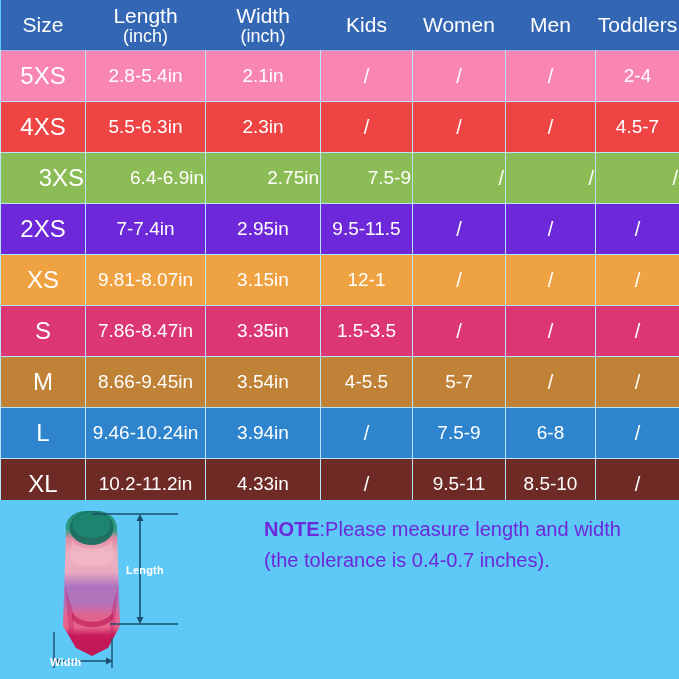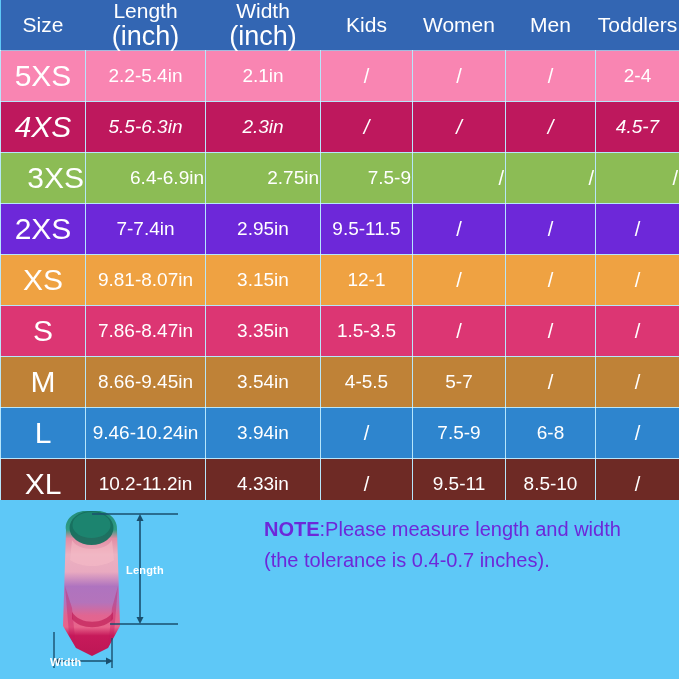--- a/index.html
+++ b/index.html
@@ -30,40 +30,40 @@
     color:#ffffff;
     height:50px;
     font-size:21px;
     font-weight:400;
     line-height:1.05;
     text-align:center;
     vertical-align:middle;
     padding:0 2px;
     border:none;
   }
-  thead th .sub{display:block;font-size:27px;}
+  thead th .sub{display:block;font-size:18px;}
 
   tbody td{
     height:50px;
     text-align:center;
     vertical-align:middle;
     color:#ffffff;
     font-size:19px;
     font-weight:400;
     padding:0 1px;
     border:1px solid rgba(255,255,255,0.55);
     white-space:nowrap;
     overflow:hidden;
   }
-  tbody td.sizecell{font-size:30px;}
+  tbody td.sizecell{font-size:24px;}
   tbody td.slash{font-size:20px;}
 
   
   tr.r0 td{background:#f985b2;}
-  tr.r1 td{background:#be185d;font-style:italic;}
+  tr.r1 td{background:#ef4444;}
   tr.r2 td{background:#8cbc55;text-align:right;}
   tr.r3 td{background:#6d28d9;}
   tr.r4 td{background:#efa242;}
   tr.r5 td{background:#dc3673;}
   tr.r6 td{background:#bf8237;}
   tr.r7 td{background:#2e85ce;}
   tr.r8 td{background:#6e2a25;}
 
   
   .note-panel{
@@ -145,21 +145,21 @@
           <span>Men</span>
         </th>
         <th>
           <span>Toddlers</span>
         </th>
       </tr>
     </thead>
     <tbody>
       <tr class="r0">
         <td class="sizecell">5XS</td>
-        <td>2.2-5.4in</td>
+        <td>2.8-5.4in</td>
         <td>2.1in</td>
         <td class="slash">/</td>
         <td class="slash">/</td>
         <td class="slash">/</td>
         <td>2-4</td>
       </tr>
       <tr class="r1">
         <td class="sizecell">4XS</td>
         <td>5.5-6.3in</td>
         <td>2.3in</td>

